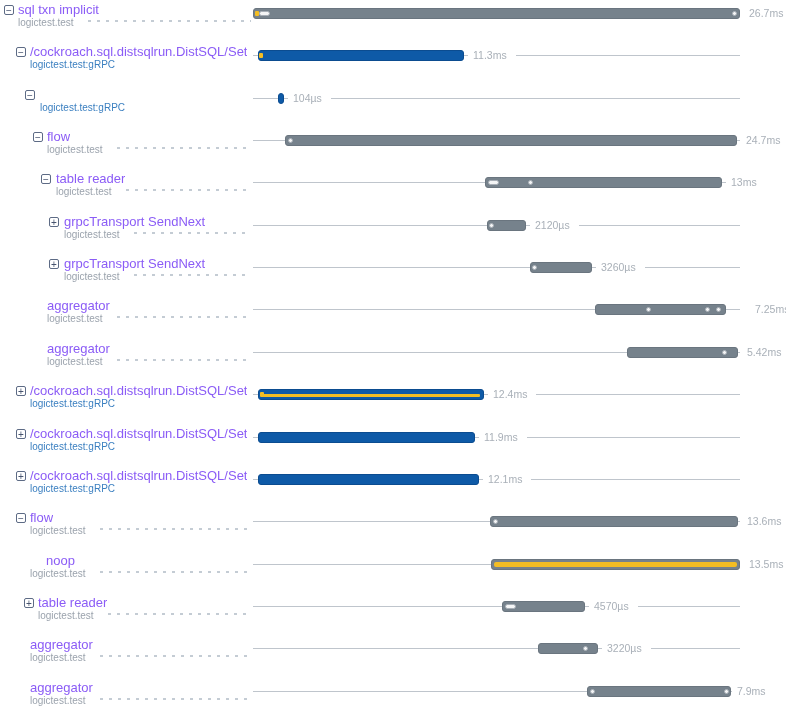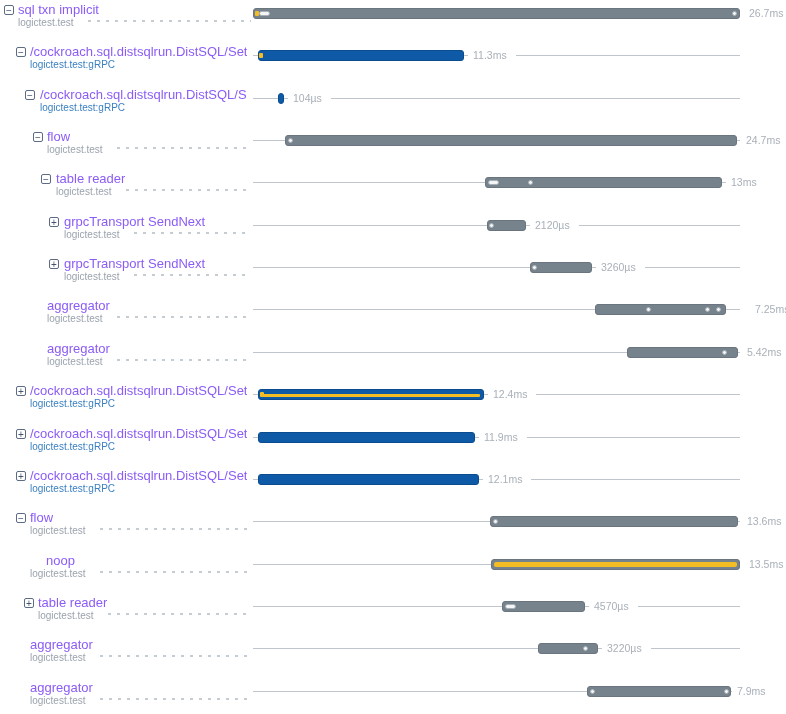--- a/index.html
+++ b/index.html
@@ -87,21 +87,20 @@
         <div class="toggle" style="left: 16px;">−</div>
         <div class="title" style="left: 30px; max-width: 223px;">/cockroach.sql.distsqlrun.DistSQL/Set</div>
         <div class="sub blue" style="left: 30px;">logictest.test:gRPC</div>
         <div class="tline" style="left: 253px; width: 487px;"></div>
         <div class="dur" style="left: 468px;">11.3ms</div>
         <div class="bar blue" style="left: 258px; width: 206px;"></div>
         <div class="m-ytick" style="background: rgb(243, 189, 35); left: 259px; top: 9px;"></div>
       </div>
       <div class="row" style="top: 86.7px;">
         <div class="toggle" style="left: 25px;">−</div>
-        <div class="title" style="left: 40px; max-width: 213px;">/cockroach.sql.distsqlrun.DistSQL/S</div>
         <div class="sub blue" style="left: 40px;">logictest.test:gRPC</div>
         <div class="tline" style="left: 253px; width: 487px;"></div>
         <div class="dur" style="left: 288px;">104µs</div>
         <div class="bar blue" style="left: 278px; width: 6px;"></div>
       </div>
       <div class="row" style="top: 129.05px;">
         <div class="toggle" style="left: 33px;">−</div>
         <div class="title" style="left: 47px; max-width: 206px;">flow</div>
         <div class="sub" style="left: 47px;">logictest.test</div>
         <div class="leader" style="left: 117px; width: 134px;"></div>

